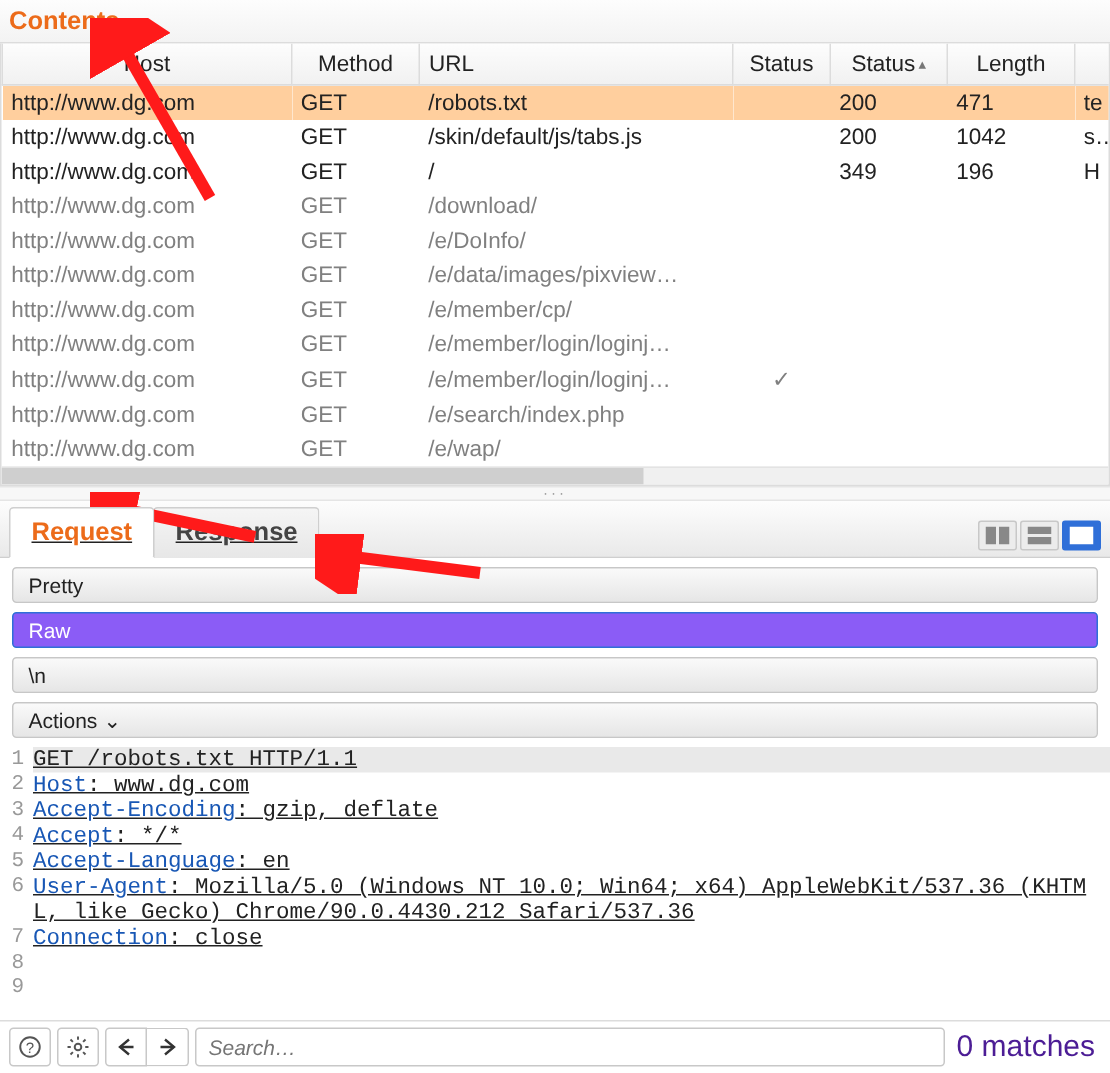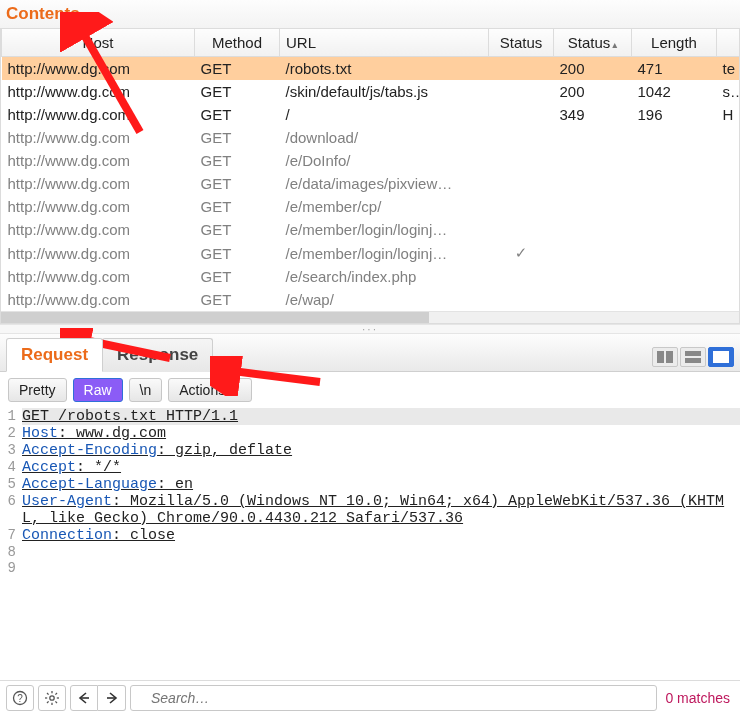--- a/index.html
+++ b/index.html
@@ -76,21 +76,21 @@
     color:#999; font-size:10px; letter-spacing:2px;
   }
 
   .tab-bar {
     display:flex; align-items:flex-end; justify-content:space-between;
     background: linear-gradient(to bottom, #fdfdfd, #e9e9e9);
     border-bottom: 1px solid #cfcfcf;
     padding: 4px 6px 0 6px;
     height: 38px;
   }
-  .tabs { display:flex; gap:0; }
+  .tabs { display:flex; gap:0;text-decoration:underline; }
   .tab {
     padding: 6px 14px 6px 14px;
     border: 1px solid #cfcfcf;
     border-bottom: none;
     background: linear-gradient(to bottom,#f5f5f5,#e7e7e7);
     font-size: 17px;
     font-weight: 700;
     color: #444;
     border-radius: 3px 3px 0 0;
     margin-right: -1px;
@@ -105,21 +105,21 @@
   .view-btns { display:flex; gap:2px; align-items:center; padding-bottom:4px; }
   .view-btn {
     width:26px; height:20px; border:1px solid #c8c8c8;
     background:#ececec; display:flex; align-items:center; justify-content:center;
     border-radius:2px;
   }
   .view-btn.active { background:#2f6fd8; border-color:#2f6fd8; }
   .view-btn svg { display:block; }
 
   .sub-toolbar {
-    display:flex; gap:6px; padding:6px 8px;
+    display:flex; gap:6px; padding:6px 8px;flex-direction:column;
   }
   .tbtn {
     padding:3px 10px;
     border:1px solid #c7c7c7;
     background: linear-gradient(to bottom,#fafafa,#e6e6e6);
     border-radius:3px;
     font-size:14px;
   }
   .tbtn.primary { background:#8b5cf6; color:#fff; border-color:#2f6fd8; }
   .tbtn .chev { margin-left:4px; display:inline-block; }
@@ -149,23 +149,23 @@
     width:28px; height:26px; border:1px solid #c8c8c8;
     border-radius:3px; background:#fff;
     display:flex; align-items:center; justify-content:center;
   }
   .icon-btn svg { display:block; }
   .nav-group { display:flex; }
   .nav-group .icon-btn:first-child { border-radius:3px 0 0 3px; }
   .nav-group .icon-btn:last-child { border-radius:0 3px 3px 0; border-left:none; }
   .search-box {
     flex:1; height:26px; border:1px solid #c8c8c8; border-radius:3px;
-    padding:2px 20px; font-style:italic; color:#888; font-size:14px;
-  }
-  .matches { font-size:14px; color:#be185d; padding:0 4px; }
+    padding:2px 8px; font-style:italic; color:#888; font-size:14px;
+  }
+  .matches { font-size:20px; color:#4c1d95; padding:0 4px; }
 
   
   .arrow-svg { position:absolute; pointer-events:none; }
 </style>
 </head>
 <body>
 
 <div class="panel-title">Contents</div>
 
 <div class="table-wrap">

